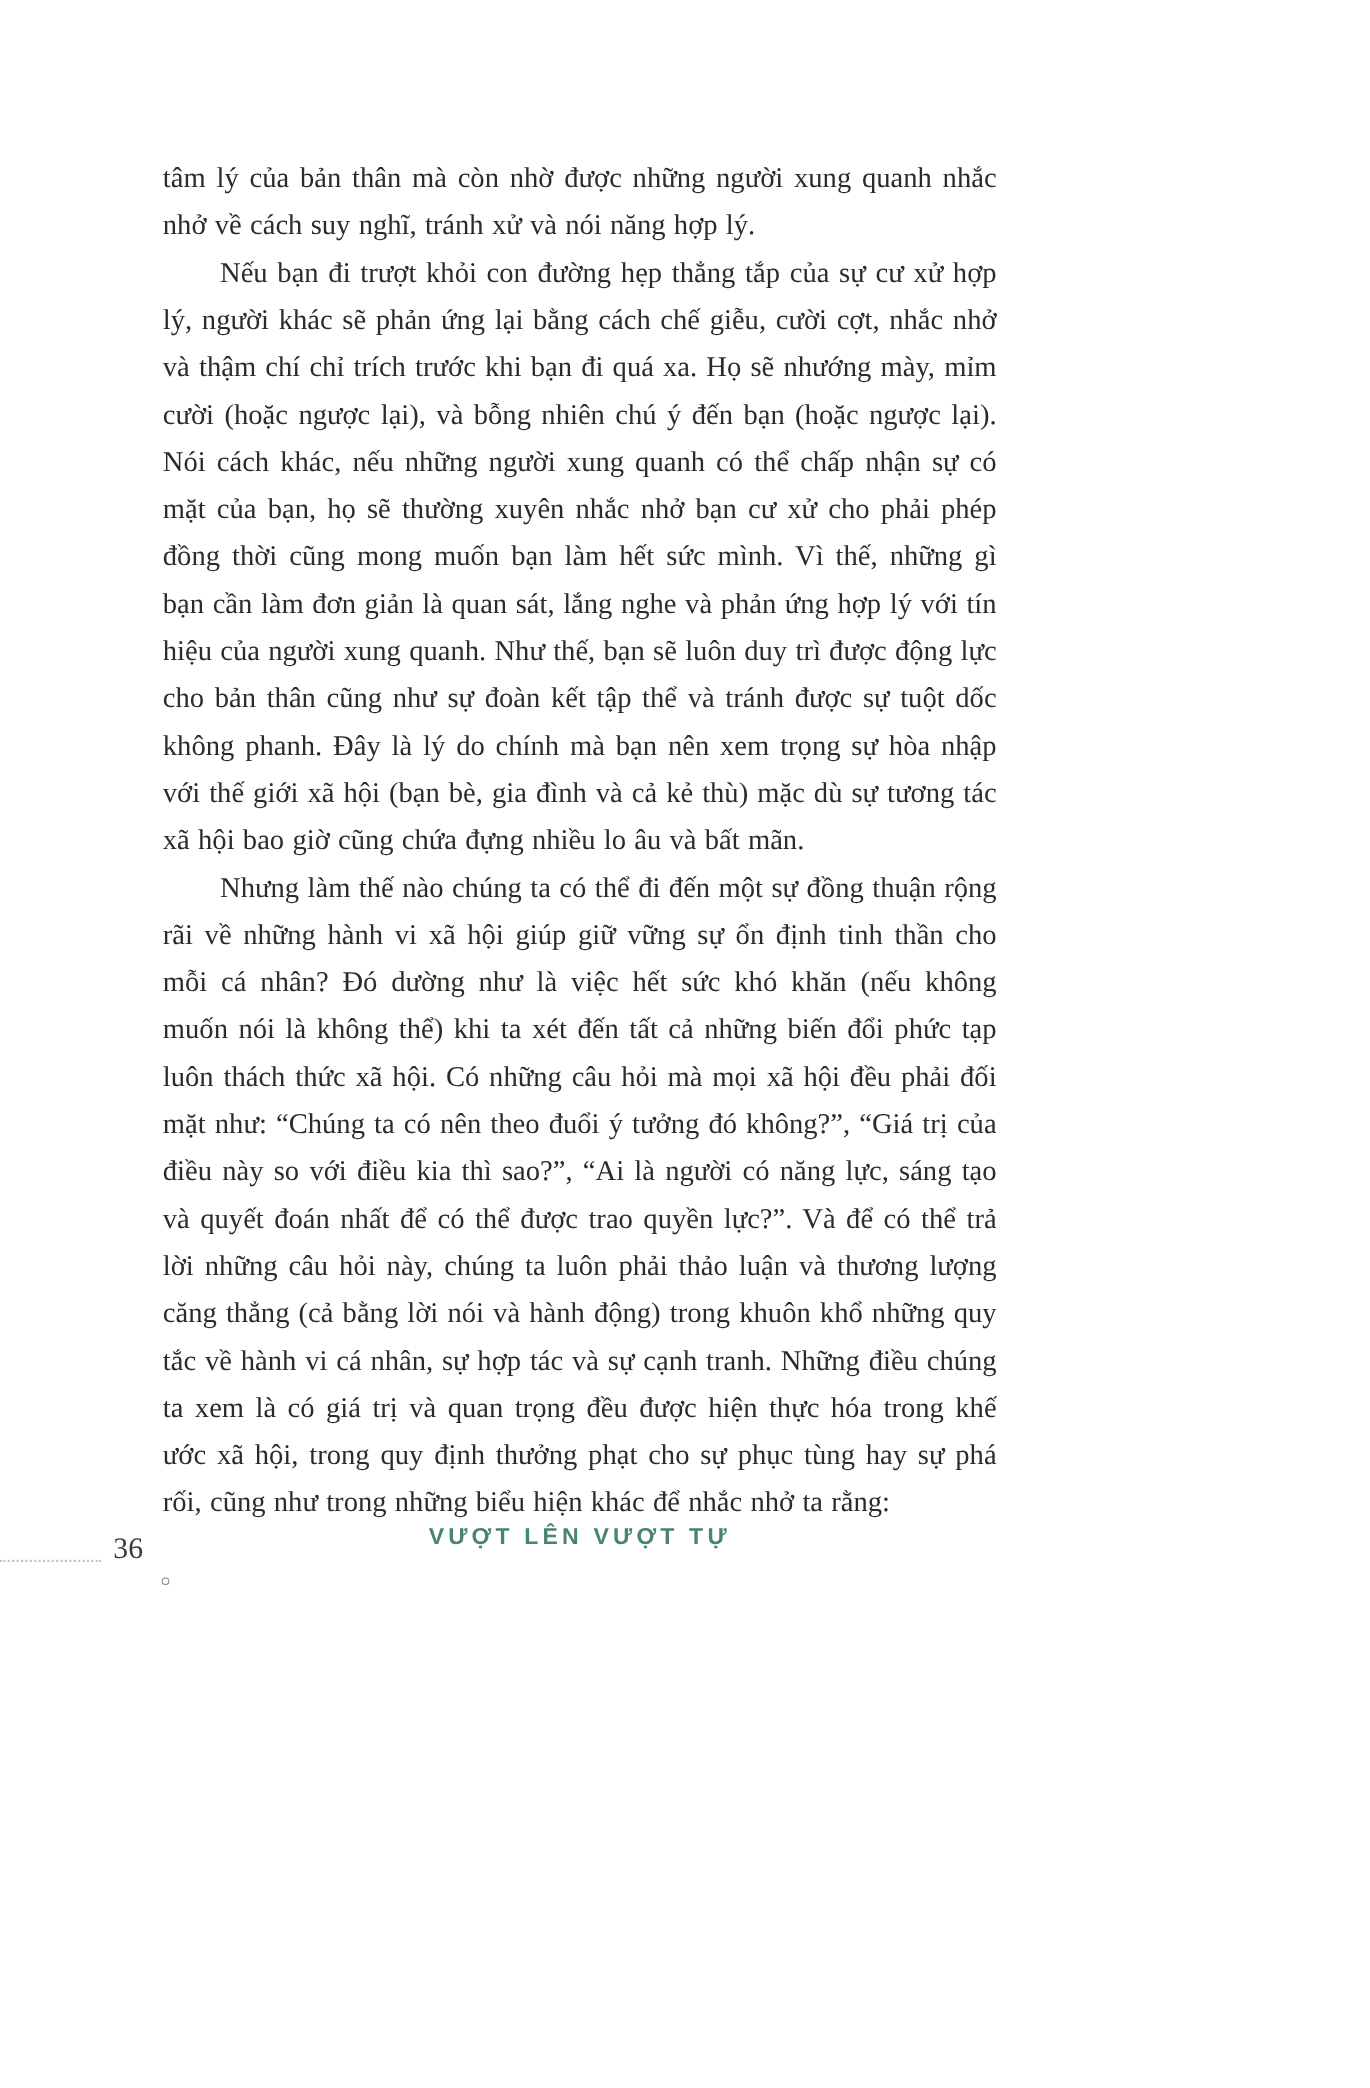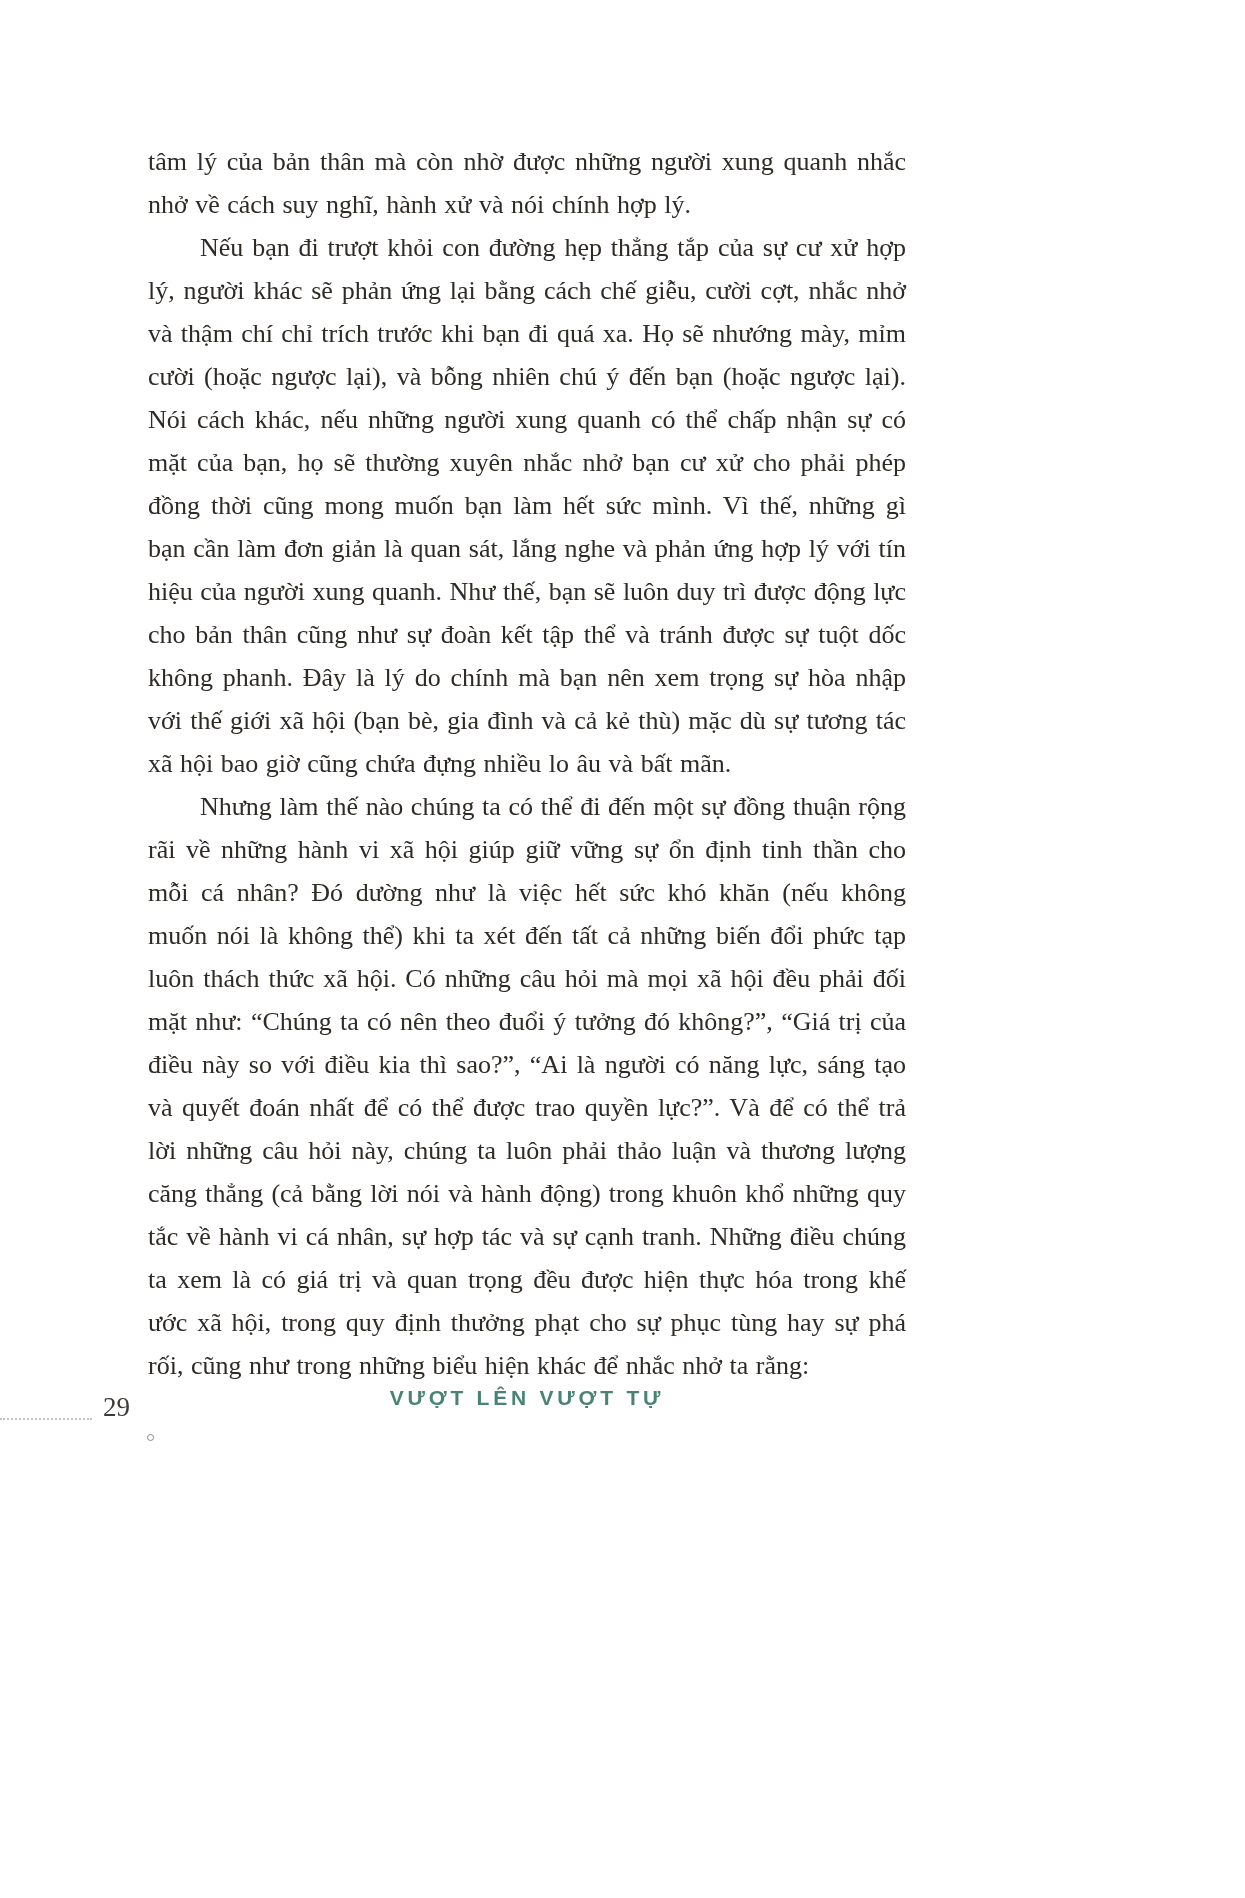--- a/index.html
+++ b/index.html
@@ -88,27 +88,27 @@
     letter-spacing: 0.10em;
     color: #4a8374;
   }
 </style>
 </head>
 <body>
 
 <div class="page">
 
   <div class="text-block">
-    <p class="no-indent">tâm lý của bản thân mà còn nhờ được những người xung quanh nhắc nhở về cách suy nghĩ, hành xử và nói chính hợp lý.</p>
+    <p class="no-indent">tâm lý của bản thân mà còn nhờ được những người xung quanh nhắc nhở về cách suy nghĩ, tránh xử và nói năng hợp lý.</p>
     <p>Nếu bạn đi trượt khỏi con đường hẹp thẳng tắp của sự cư xử hợp lý, người khác sẽ phản ứng lại bằng cách chế giễu, cười cợt, nhắc nhở và thậm chí chỉ trích trước khi bạn đi quá xa. Họ sẽ nhướng mày, mỉm cười (hoặc ngược lại), và bỗng nhiên chú ý đến bạn (hoặc ngược lại). Nói cách khác, nếu những người xung quanh có thể chấp nhận sự có mặt của bạn, họ sẽ thường xuyên nhắc nhở bạn cư xử cho phải phép đồng thời cũng mong muốn bạn làm hết sức mình. Vì thế, những gì bạn cần làm đơn giản là quan sát, lắng nghe và phản ứng hợp lý với tín hiệu của người xung quanh. Như thế, bạn sẽ luôn duy trì được động lực cho bản thân cũng như sự đoàn kết tập thể và tránh được sự tuột dốc không phanh. Đây là lý do chính mà bạn nên xem trọng sự hòa nhập với thế giới xã hội (bạn bè, gia đình và cả kẻ thù) mặc dù sự tương tác xã hội bao giờ cũng chứa đựng nhiều lo âu và bất mãn.</p>
     <p>Nhưng làm thế nào chúng ta có thể đi đến một sự đồng thuận rộng rãi về những hành vi xã hội giúp giữ vững sự ổn định tinh thần cho mỗi cá nhân? Đó dường như là việc hết sức khó khăn (nếu không muốn nói là không thể) khi ta xét đến tất cả những biến đổi phức tạp luôn thách thức xã hội. Có những câu hỏi mà mọi xã hội đều phải đối mặt như: “Chúng ta có nên theo đuổi ý tưởng đó không?”, “Giá trị của điều này so với điều kia thì sao?”, “Ai là người có năng lực, sáng tạo và quyết đoán nhất để có thể được trao quyền lực?”. Và để có thể trả lời những câu hỏi này, chúng ta luôn phải thảo luận và thương lượng căng thẳng (cả bằng lời nói và hành động) trong khuôn khổ những quy tắc về hành vi cá nhân, sự hợp tác và sự cạnh tranh. Những điều chúng ta xem là có giá trị và quan trọng đều được hiện thực hóa trong khế ước xã hội, trong quy định thưởng phạt cho sự phục tùng hay sự phá rối, cũng như trong những biểu hiện khác để nhắc nhở ta rằng:</p>
   </div>
 
   <div class="footer">
     <div class="dotted-leader"></div>
-    <div class="page-number">29</div>
+    <div class="page-number">36</div>
     <div class="ornament-circle"></div>
     <div class="footer-center">
       <div class="book-title">VƯỢT LÊN VƯỢT TỰ</div>
     </div>
   </div>
 
 </div>
 
 </body></html>

